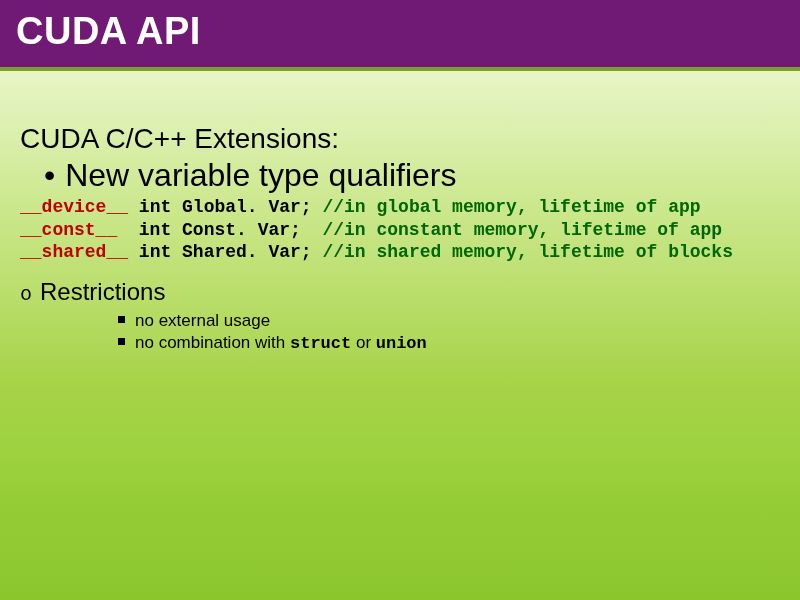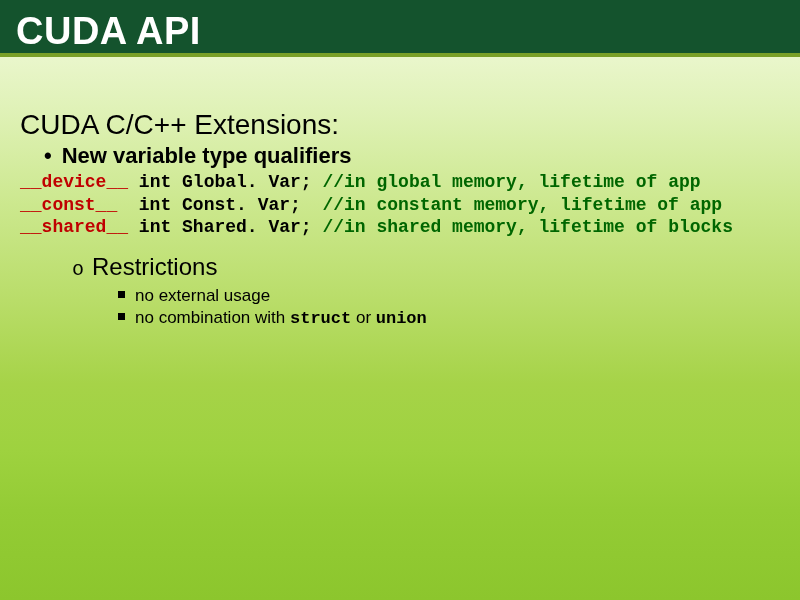--- a/index.html
+++ b/index.html
@@ -6,59 +6,58 @@
   html, body { width: 800px; height: 600px; overflow: hidden; }
   body {
     font-family: Arial, Helvetica, sans-serif;
     background: linear-gradient(to bottom,
       #f4fbe1 0%, #e0f2b8 18%, #cce88e 34%, #b9dd69 50%,
       #a6d348 64%, #9ed23f 75%, #94cc35 85%, #8cc62d 100%);
     background-attachment: fixed;
     color: #000;
   }
   .titlebar {
-    background: #14532d;
+    background: #701a75;
     color: #fff;
-    padding: 10px 16px 0;
+    padding: 10px 16px 14px;
     border-bottom: 4px solid #7aa028;
   }
   .titlebar h1 {
     font-size: 38px;
     font-weight: 700;
     letter-spacing: 0.5px;
   }
   .content {
     padding: 52px 36px 20px 20px;
   }
   .subtitle {
     font-size: 28px;
     font-weight: 400;
     margin-bottom: 2px;
   }
   .bullet1 {
-    font-size: 22px;
-    font-weight: 700;
+    font-size: 32px;
+    font-weight: 400;
     margin-left: 24px;
     margin-bottom: 2px;
   }
   .bullet1 .dot { margin-right: 10px; }
   .codeblock {
     font-family: "Courier New", Courier, monospace;
     font-size: 18px;
     font-weight: 700;
     white-space: pre;
     line-height: 1.25;
     margin-bottom: 14px;
   }
   .keyword { color: #c00000; font-weight: 700; }
   .comment { color: #006600; font-weight: 700; }
   .restrict-line {
     font-size: 24px;
     font-weight: 400;
-    margin-left: 52px;
     margin-top: 4px;
   }
   .restrict-line .circ {
     font-family: "Courier New", Courier, monospace;
     font-size: 20px;
     margin-right: 8px;
   }
   .sublist {
     margin-left: 98px;
     margin-top: 4px;

